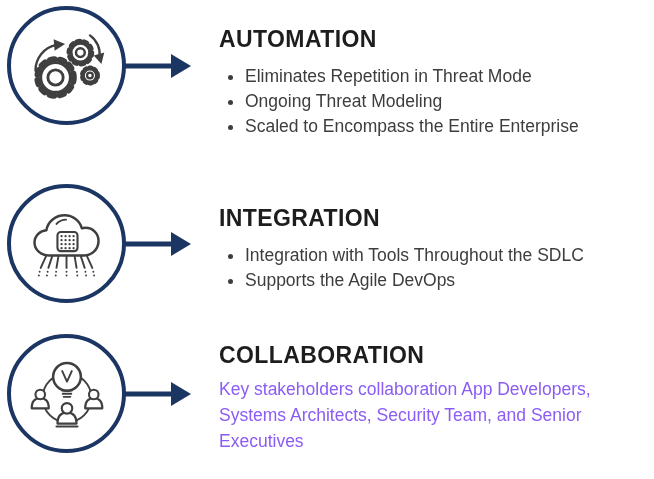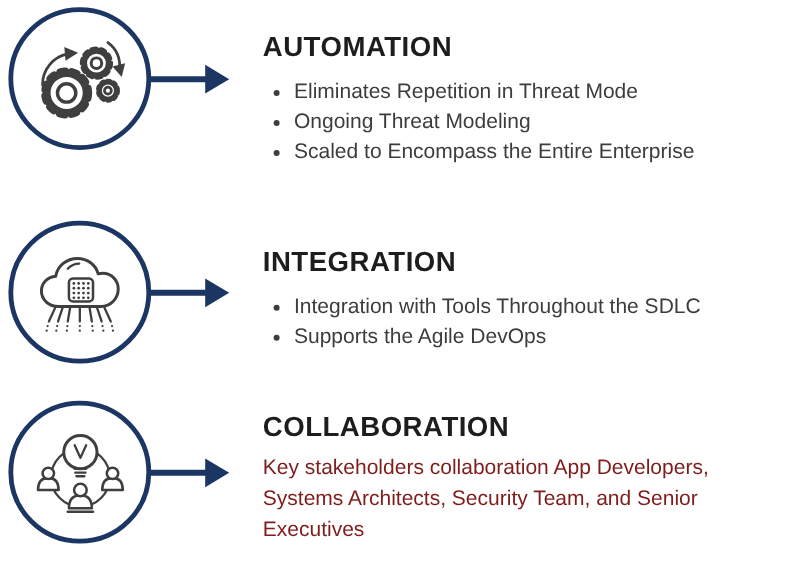--- a/index.html
+++ b/index.html
@@ -26,21 +26,21 @@
     font-size:23px;font-weight:700;color:#1d1d1d;
     letter-spacing:0.4px;
   }
   .content ul{
     margin:11px 0 0 0;padding-left:26px;
     font-size:17.5px;color:#3d3d3d;line-height:25px;
   }
   .content li{margin:0;}
   .content p{
     margin:7px 0 0 0;width:400px;
-    font-size:17.5px;color:#7f1d1d;line-height:26px;
+    font-size:17.5px;color:#8b5cf6;line-height:26px;
   }
   .ic{stroke:#3f3f3f;fill:none;stroke-linecap:round;stroke-linejoin:round;}
   .icf{fill:#ffffff;stroke:#3f3f3f;stroke-linecap:round;stroke-linejoin:round;}
   .dot{fill:#3f3f3f;stroke:none;}
 </style>
 </head>
 <body>
 
 <div class="canvas">
 

